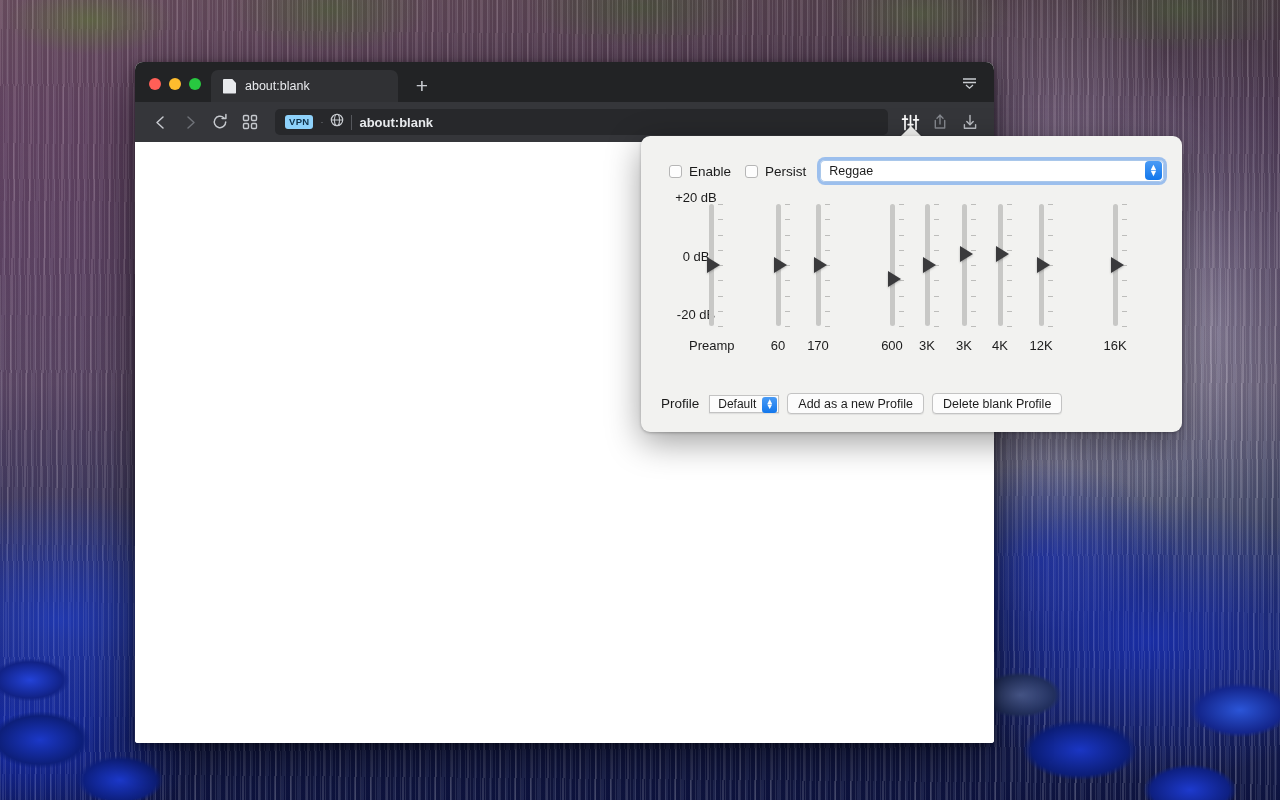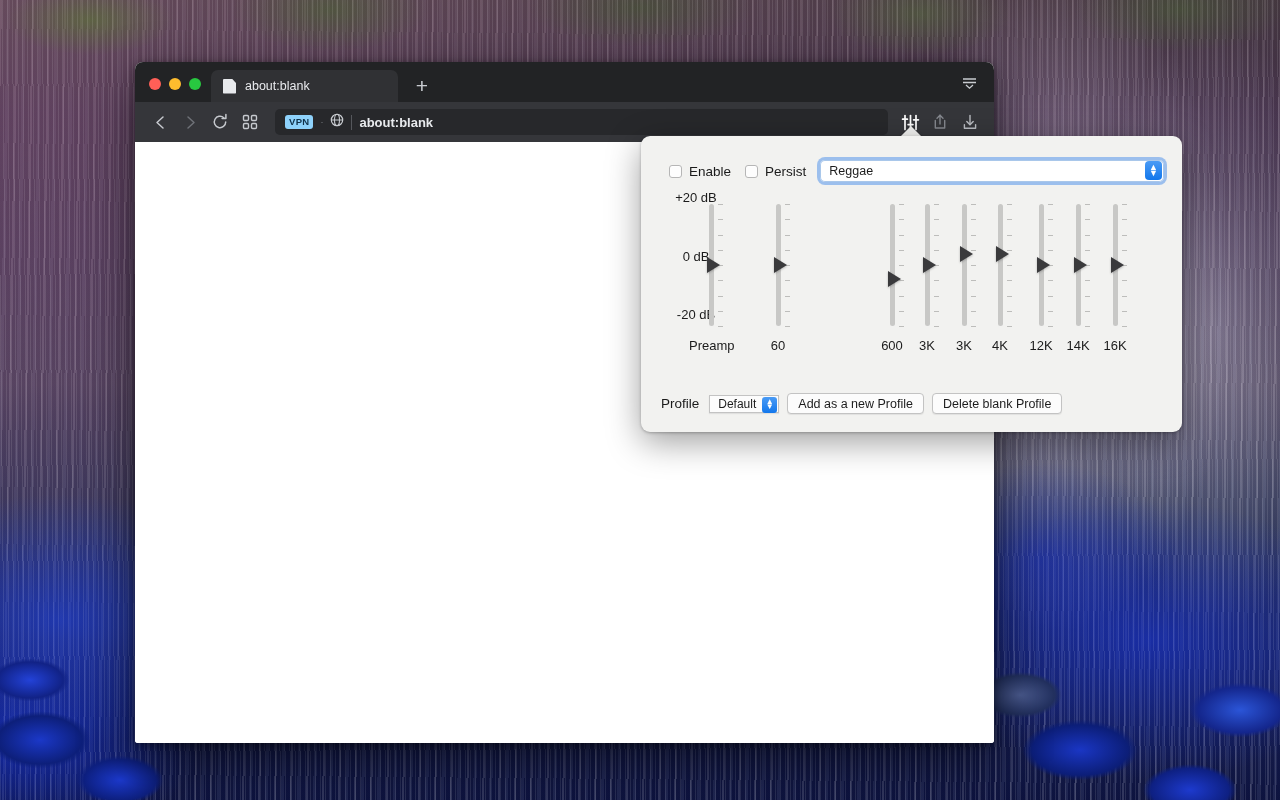--- a/index.html
+++ b/index.html
@@ -410,20 +410,37 @@
             <span class="tick" style="top: 61px;"></span>
             <span class="tick" style="top: 76.25px;"></span>
             <span class="tick" style="top: 91.5px;"></span>
             <span class="tick" style="top: 106.75px;"></span>
             <span class="tick" style="top: 122px;"></span>
           </div>
           <div class="thumb" style="top: 53px;"></div>
         </div>
         <div class="col-label">60</div>
       </div>
+      <div class="slider-col" style="left: 155px;">
+        <div class="track">
+          <div class="ticks">
+            <span class="tick" style="top: 0px;"></span>
+            <span class="tick" style="top: 15.25px;"></span>
+            <span class="tick" style="top: 30.5px;"></span>
+            <span class="tick" style="top: 45.75px;"></span>
+            <span class="tick" style="top: 61px;"></span>
+            <span class="tick" style="top: 76.25px;"></span>
+            <span class="tick" style="top: 91.5px;"></span>
+            <span class="tick" style="top: 106.75px;"></span>
+            <span class="tick" style="top: 122px;"></span>
+          </div>
+          <div class="thumb" style="top: 53px;"></div>
+        </div>
+        <div class="col-label">170</div>
+      </div>
       <div class="slider-col" style="left: 229px;">
         <div class="track">
           <div class="ticks">
             <span class="tick" style="top: 0px;"></span>
             <span class="tick" style="top: 15.25px;"></span>
             <span class="tick" style="top: 30.5px;"></span>
             <span class="tick" style="top: 45.75px;"></span>
             <span class="tick" style="top: 61px;"></span>
             <span class="tick" style="top: 76.25px;"></span>
             <span class="tick" style="top: 91.5px;"></span>
@@ -494,37 +511,20 @@
             <span class="tick" style="top: 45.75px;"></span>
             <span class="tick" style="top: 61px;"></span>
             <span class="tick" style="top: 76.25px;"></span>
             <span class="tick" style="top: 91.5px;"></span>
             <span class="tick" style="top: 106.75px;"></span>
             <span class="tick" style="top: 122px;"></span>
           </div>
           <div class="thumb" style="top: 53px;"></div>
         </div>
         <div class="col-label">12K</div>
-      </div>
-      <div class="slider-col" style="left: 415px;">
-        <div class="track">
-          <div class="ticks">
-            <span class="tick" style="top: 0px;"></span>
-            <span class="tick" style="top: 15.25px;"></span>
-            <span class="tick" style="top: 30.5px;"></span>
-            <span class="tick" style="top: 45.75px;"></span>
-            <span class="tick" style="top: 61px;"></span>
-            <span class="tick" style="top: 76.25px;"></span>
-            <span class="tick" style="top: 91.5px;"></span>
-            <span class="tick" style="top: 106.75px;"></span>
-            <span class="tick" style="top: 122px;"></span>
-          </div>
-          <div class="thumb" style="top: 53px;"></div>
-        </div>
-        <div class="col-label">14K</div>
       </div>
       <div class="slider-col" style="left: 452px;">
         <div class="track">
           <div class="ticks">
             <span class="tick" style="top: 0px;"></span>
             <span class="tick" style="top: 15.25px;"></span>
             <span class="tick" style="top: 30.5px;"></span>
             <span class="tick" style="top: 45.75px;"></span>
             <span class="tick" style="top: 61px;"></span>
             <span class="tick" style="top: 76.25px;"></span>

